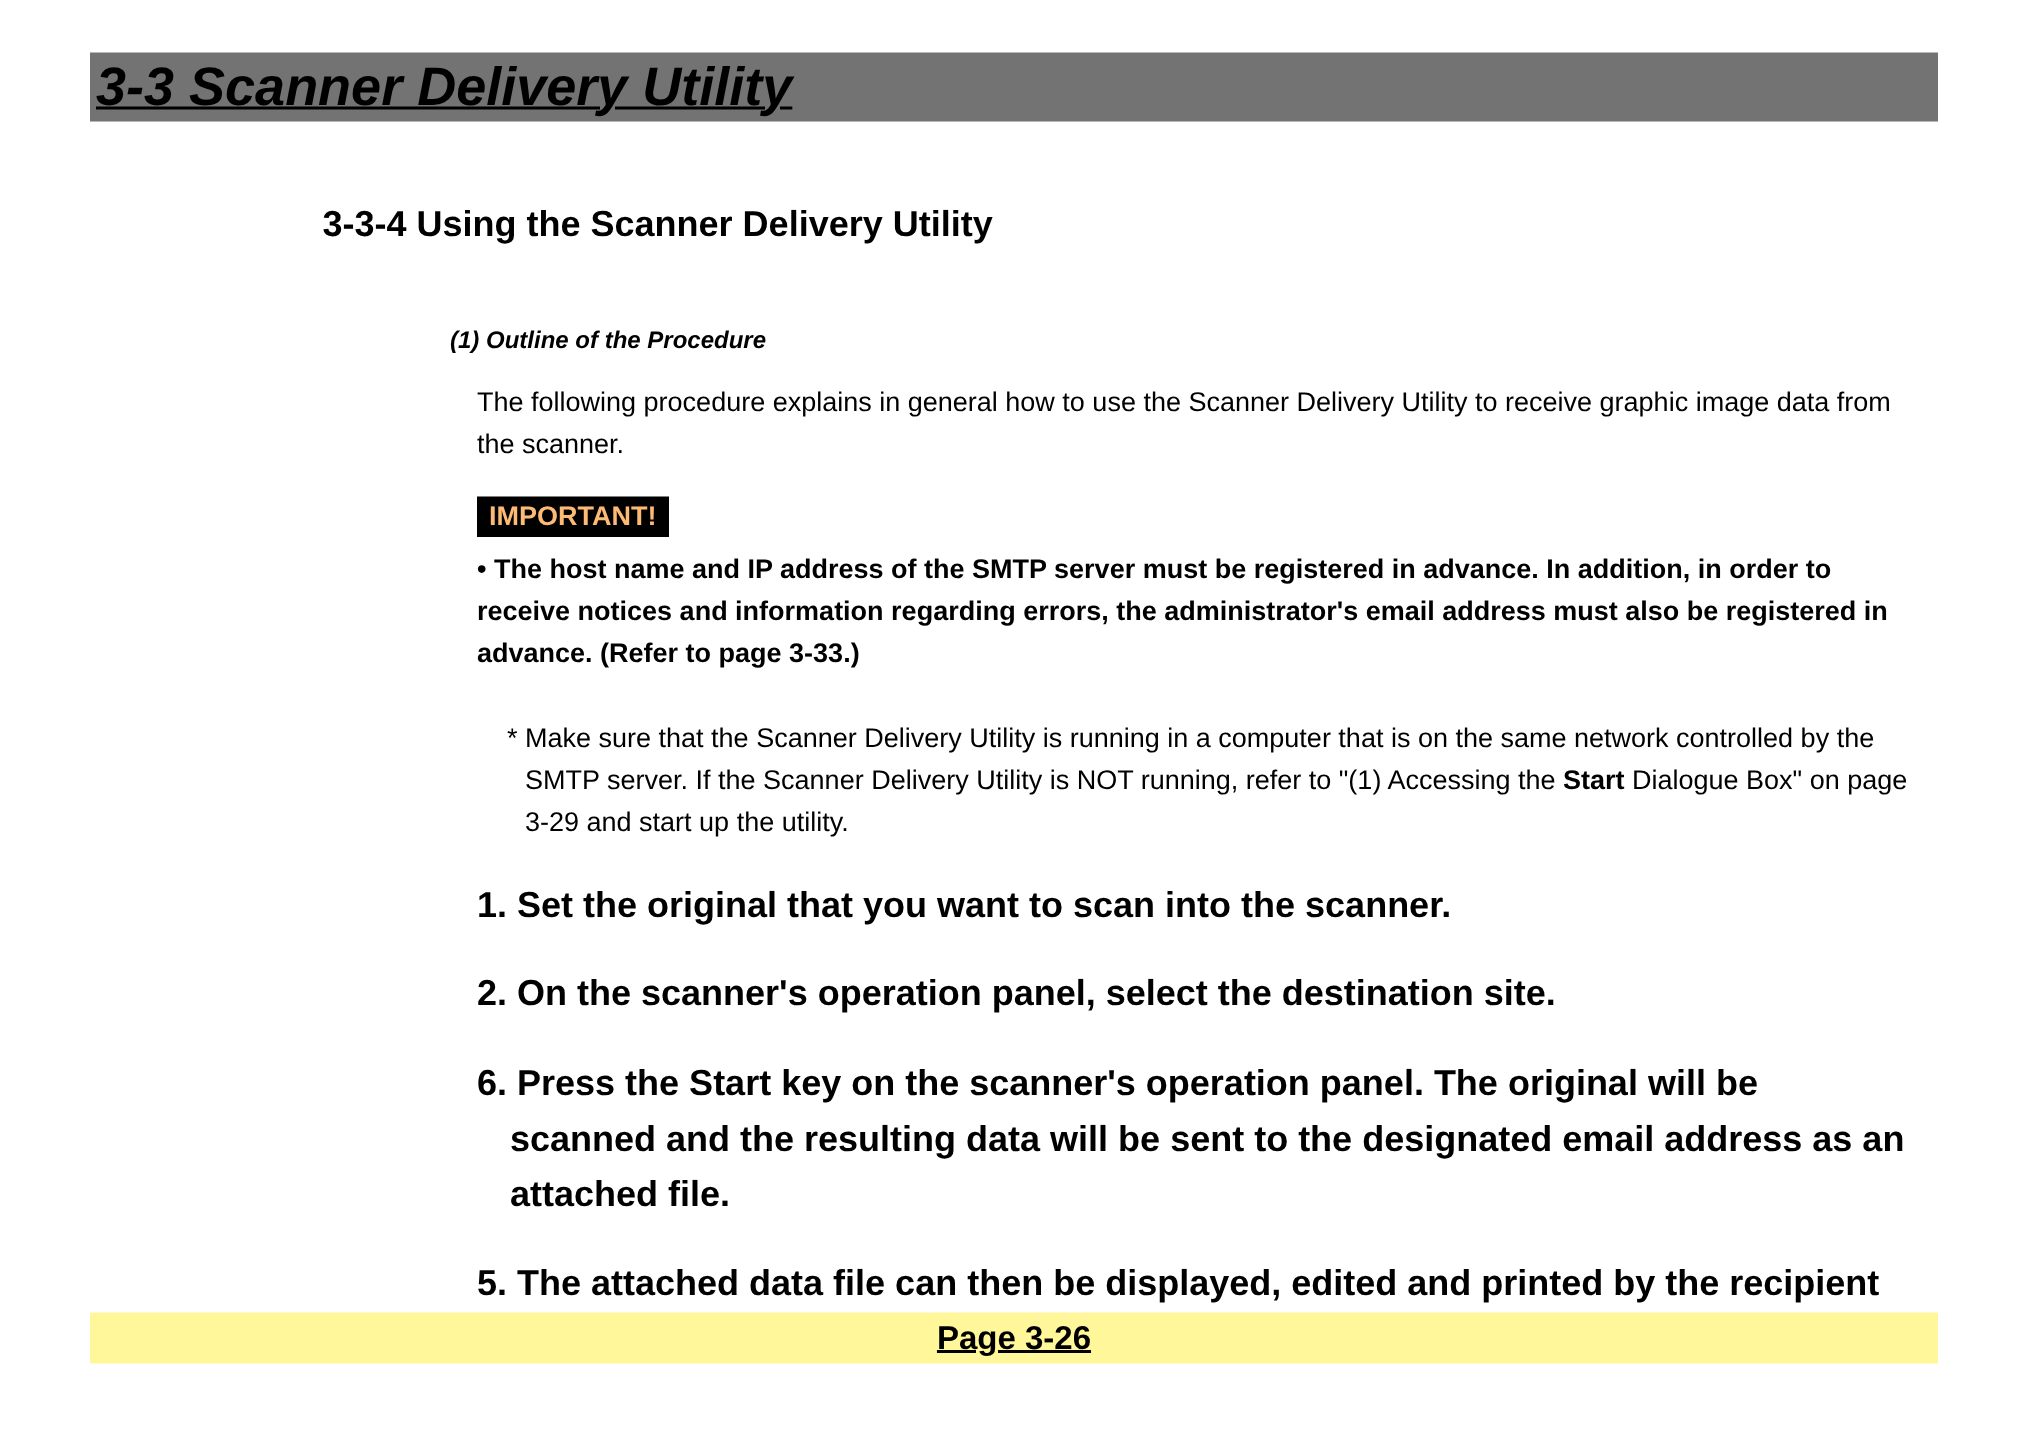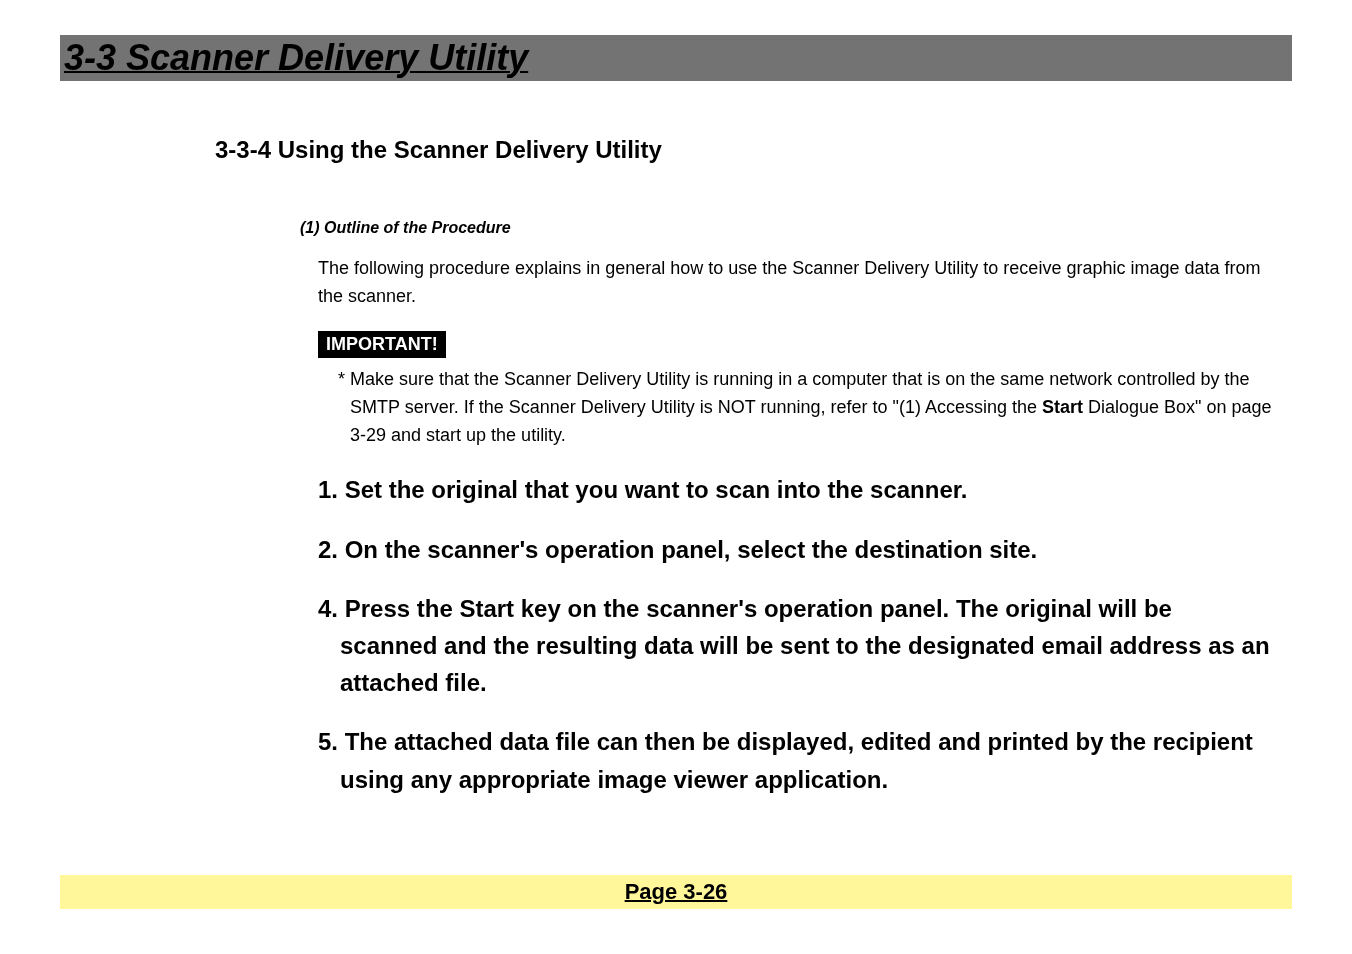--- a/index.html
+++ b/index.html
@@ -51,21 +51,21 @@
     }
     .intro-text {
       font-size: 18px;
       line-height: 1.55;
       padding-left: 18px;
       margin-bottom: 20px;
     }
     .important-label {
       display: inline-block;
       background: #000000;
-      color: #ffffff;
+      color: #fdba74;
       font-weight: bold;
       font-size: 18px;
       padding: 3px 8px;
       margin-left: 18px;
       margin-bottom: 8px;
     }
     .important-text {
       font-size: 18px;
       font-weight: bold;
       line-height: 1.55;
@@ -118,28 +118,29 @@
   <div class="content-area">
     <div class="subsection-title">3-3-4   Using the Scanner Delivery Utility</div>
 
     <div class="procedure-block">
       <div class="procedure-title">(1) Outline of the Procedure</div>
 
       <div class="intro-text">The following procedure explains in general how to use the Scanner Delivery Utility to receive graphic image data from the scanner.</div>
 
       <div class="important-label">IMPORTANT!</div>
 
+      <div class="important-text">• The host name and IP address of the SMTP server must be registered in advance. In addition, in order to receive notices and information regarding errors, the administrator's email address must also be registered in advance. (Refer to page 3-33.)</div>
 
       <div class="note-text">
         <span>* Make sure that the Scanner Delivery Utility is running in a computer that is on the same network controlled by the SMTP server. If the Scanner Delivery Utility is NOT running, refer to "(1) Accessing the </span><span class="bold-inline">Start</span><span> Dialogue Box" on page 3-29 and start up the utility.</span>
       </div>
 
       <div class="step-item">1. Set the original that you want to scan into the scanner.</div>
       <div class="step-item">2. On the scanner's operation panel, select the destination site.</div>
-      <div class="step-item">4. Press the Start key on the scanner's operation panel. The original will be scanned and the resulting data will be sent to the designated email address as an attached file.</div>
+      <div class="step-item">6. Press the Start key on the scanner's operation panel. The original will be scanned and the resulting data will be sent to the designated email address as an attached file.</div>
       <div class="step-item">5. The attached data file can then be displayed, edited and printed by the recipient using any appropriate image viewer application.</div>
     </div>
   </div>
 
 </div>
 
 <div class="footer-bar">
   <span class="footer-text">Page 3-26</span>
 </div>
 

